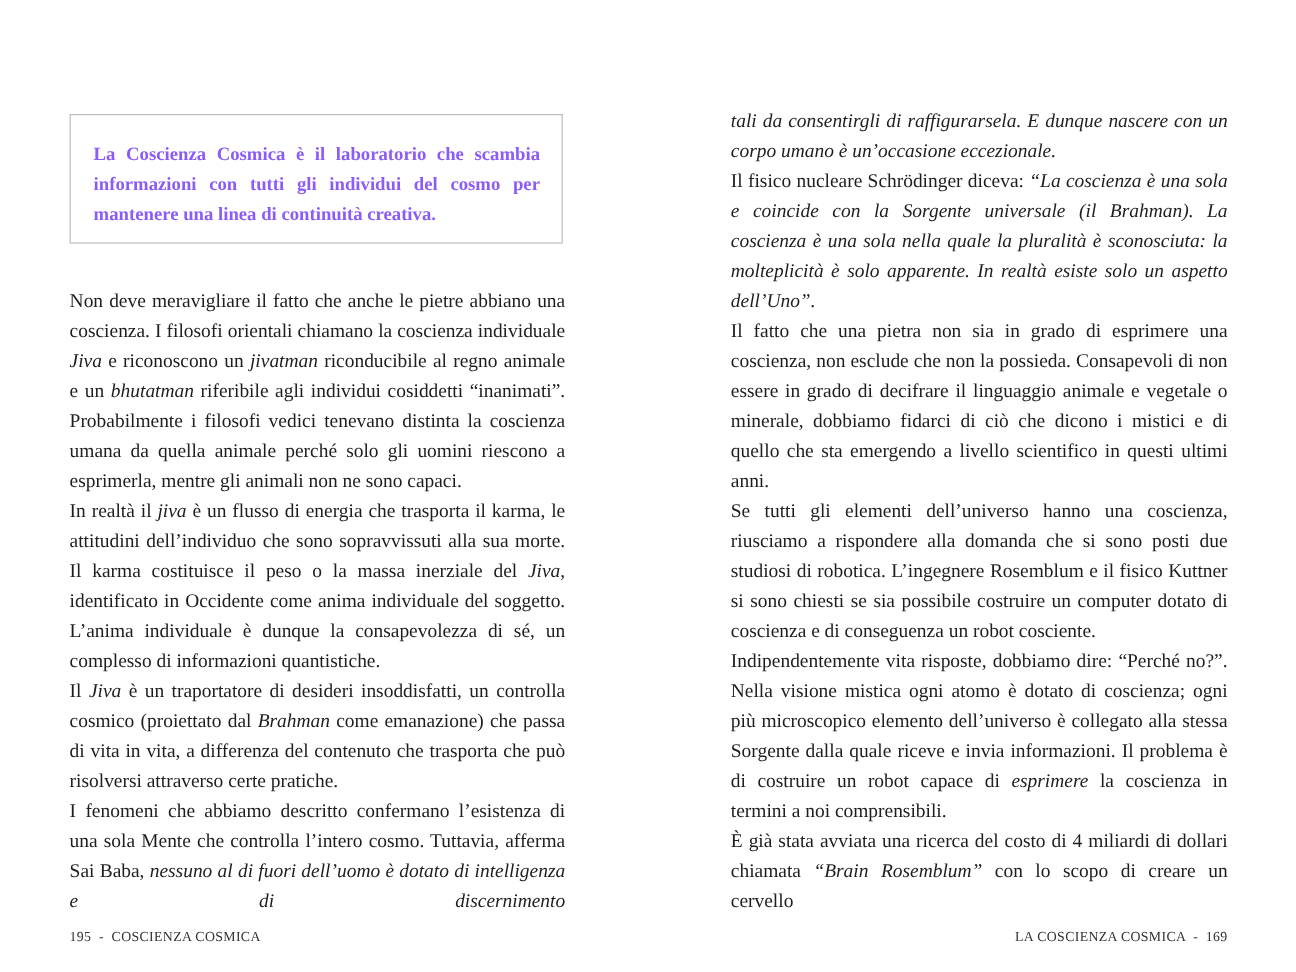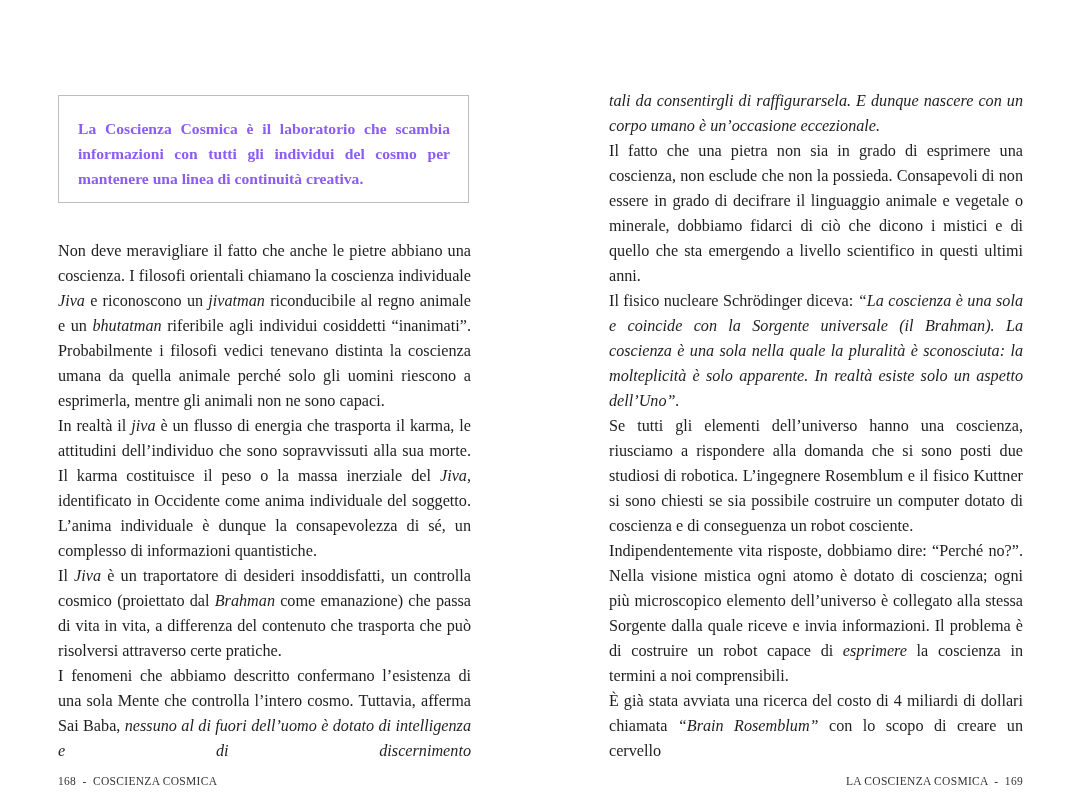--- a/index.html
+++ b/index.html
@@ -45,31 +45,31 @@
   </div>
 
   <div class="text-col left-col">
     <p><span>Non deve meravigliare il fatto che anche le pietre abbiano una coscienza. I filosofi orientali chiamano la coscienza individuale </span><em>Jiva</em><span> e riconoscono un </span><em>jivatman</em><span> riconducibile al regno animale e un </span><em>bhutatman</em><span> riferibile agli individui cosiddetti “inanimati”. Probabilmente i filosofi vedici tenevano distinta la coscienza umana da quella animale perché solo gli uomini riescono a esprimerla, mentre gli animali non ne sono capaci.</span></p>
     <p><span>In realtà il </span><em>jiva</em><span> è un flusso di energia che trasporta il karma, le attitudini dell’individuo che sono sopravvissuti alla sua morte. Il karma costituisce il peso o la massa inerziale del </span><em>Jiva</em><span>, identificato in Occidente come anima individuale del soggetto. L’anima individuale è dunque la consapevolezza di sé, un complesso di informazioni quantistiche.</span></p>
     <p><span>Il </span><em>Jiva</em><span> è un traportatore di desideri insoddisfatti, un controlla cosmico (proiettato dal </span><em>Brahman</em><span> come emanazione) che passa di vita in vita, a differenza del contenuto che trasporta che può risolversi attraverso certe pratiche.</span></p>
     <p class="last-justify"><span>I fenomeni che abbiamo descritto confermano l’esistenza di una sola Mente che controlla l’intero cosmo. Tuttavia, afferma Sai Baba, </span><em>nessuno al di fuori dell’uomo è dotato di intelligenza e di discernimento</em></p>
   </div>
 
   <div class="footer footer-left">
-    <span>168</span>
+    <span>195</span>
     &nbsp;<span>-</span>&nbsp;
     <span>COSCIENZA COSMICA</span>
   </div>
 </div>
 
 <div class="page page-right">
   <div class="text-col right-col">
     <p><em>tali da consentirgli di raffigurarsela. E dunque nascere con un corpo umano è un’occasione eccezionale.</em></p>
+    <p><span>Il fisico nucleare Schrödinger diceva: </span><em>“La coscienza è una sola e coincide con la Sorgente universale (il Brahman). La coscienza è una sola nella quale la pluralità è sconosciuta: la molteplicità è solo apparente. In realtà esiste solo un aspetto dell’Uno”.</em></p>
     <p><span>Il fatto che una pietra non sia in grado di esprimere una coscienza, non esclude che non la possieda. Consapevoli di non essere in grado di decifrare il linguaggio animale e vegetale o minerale, dobbiamo fidarci di ciò che dicono i mistici e di quello che sta emergendo a livello scientifico in questi ultimi anni.</span></p>
-    <p><span>Il fisico nucleare Schrödinger diceva: </span><em>“La coscienza è una sola e coincide con la Sorgente universale (il Brahman). La coscienza è una sola nella quale la pluralità è sconosciuta: la molteplicità è solo apparente. In realtà esiste solo un aspetto dell’Uno”.</em></p>
     <p><span>Se tutti gli elementi dell’universo hanno una coscienza, riusciamo a rispondere alla domanda che si sono posti due studiosi di robotica. L’ingegnere Rosemblum e il fisico Kuttner si sono chiesti se sia possibile costruire un computer dotato di coscienza e di conseguenza un robot cosciente.</span></p>
     <p><span>Indipendentemente vita risposte, dobbiamo dire: “Perché no?”. Nella visione mistica ogni atomo è dotato di coscienza; ogni più microscopico elemento dell’universo è collegato alla stessa Sorgente dalla quale riceve e invia informazioni. Il problema è di costruire un robot capace di </span><em>esprimere</em><span> la coscienza in termini a noi comprensibili.</span></p>
     <p class="last-justify"><span>È già stata avviata una ricerca del costo di 4 miliardi di dollari chiamata </span><em>“Brain Rosemblum”</em><span> con lo scopo di creare un cervello</span></p>
   </div>
 
   <div class="footer footer-right">
     <span>LA COSCIENZA COSMICA</span>
     &nbsp;<span>-</span>&nbsp;
     <span>169</span>
   </div>

